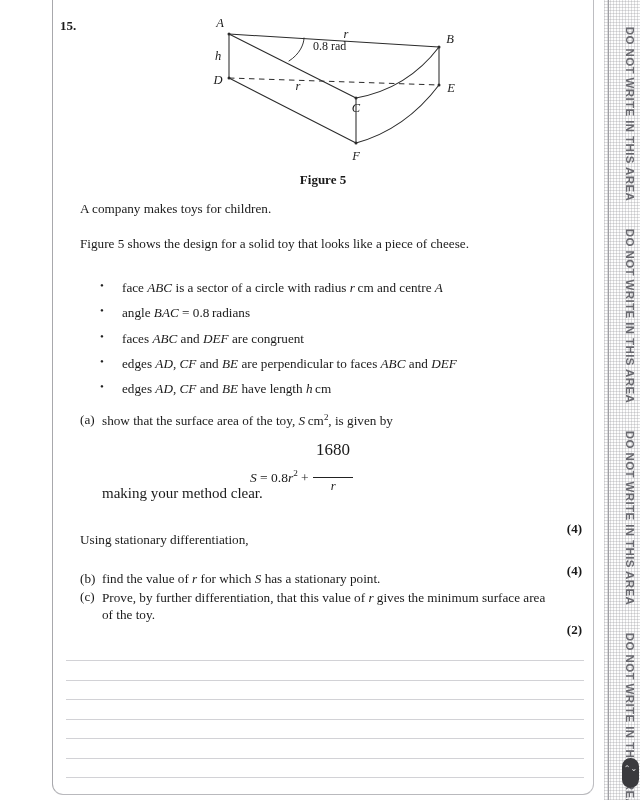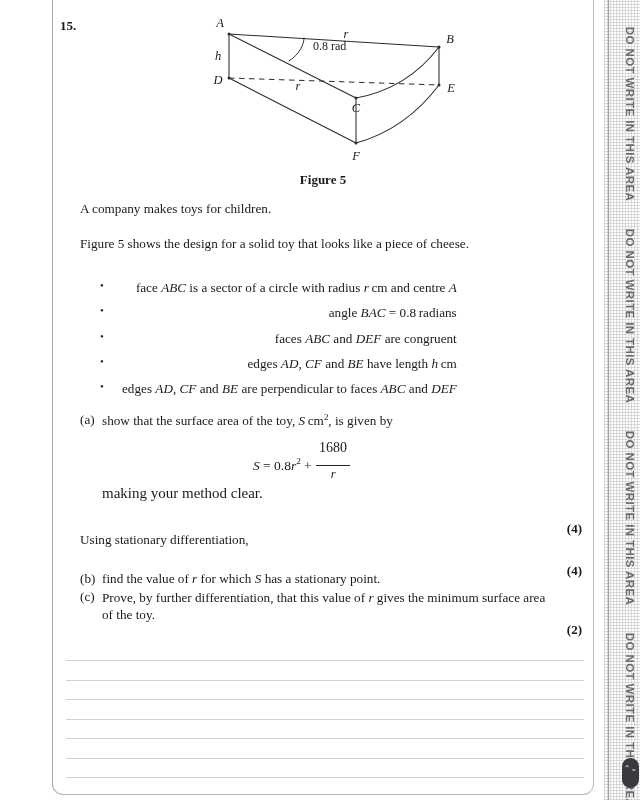--- a/index.html
+++ b/index.html
@@ -136,21 +136,20 @@
     margin: 0;
     padding: 0;
     list-style: none;
     font-size: 13.2px;
   }
   ul.bullets li {
     position: relative;
     padding-left: 28px;
     margin-bottom: 9.5px;
     line-height: 1.2;
-    text-align: right;
   }
   ul.bullets li::before {
     content: "\2022";
     position: absolute;
     left: 6px; top: -1px;
     font-size: 11px;
     color: #222;
   }
 
   .given { top: 384px; }
@@ -167,23 +166,23 @@
   }
   .formula i { font-style: italic; }
   .frac {
     display: inline-block;
     vertical-align: -0.62em;
     text-align: center;
     margin: 0 1px;
   }
   .frac .num {
     display: block;
-    padding: 0 3px 9px 3px;
+    padding: 0 3px 17px 3px;
     border-bottom: 1.1px solid #222;
-    font-size: 14px;
+    font-size: 17px;
   }
   .frac .den {
     display: block;
     padding-top: 1px;
     font-size: 12.6px;
     font-style: italic;
   }
   sup.sm { font-size: .68em; vertical-align: super; }
 
   .method { position: absolute; left: 86px; top: 485px; font-size: 15px; }
@@ -289,24 +288,24 @@
     <li>
       face <i>ABC</i> is a sector of a circle with radius&nbsp;<i>r</i> cm and centre <i>A</i>
     </li>
     <li>
       angle <i>BAC</i> = 0.8 radians
     </li>
     <li>
       faces <i>ABC</i> and <i>DEF</i> are congruent
     </li>
     <li>
+      edges <i>AD</i>, <i>CF</i> and <i>BE</i> are perpendicular to faces <i>ABC</i> and <i>DEF</i>
+    </li>
+    <li>
       edges <i>AD</i>, <i>CF</i> and <i>BE</i> have length&nbsp;<i>h</i> cm
-    </li>
-    <li>
-      edges <i>AD</i>, <i>CF</i> and <i>BE</i> are perpendicular to faces <i>ABC</i> and <i>DEF</i>
     </li>
   </ul>
 
 
   <div class="body-text parta">
     <span class="lbl">(a)</span>
     <span class="txt">show that the surface area of the toy, <i>S</i> cm<sup class="sm">2</sup>, is given by</span>
   </div>
 
   <div class="formula">

